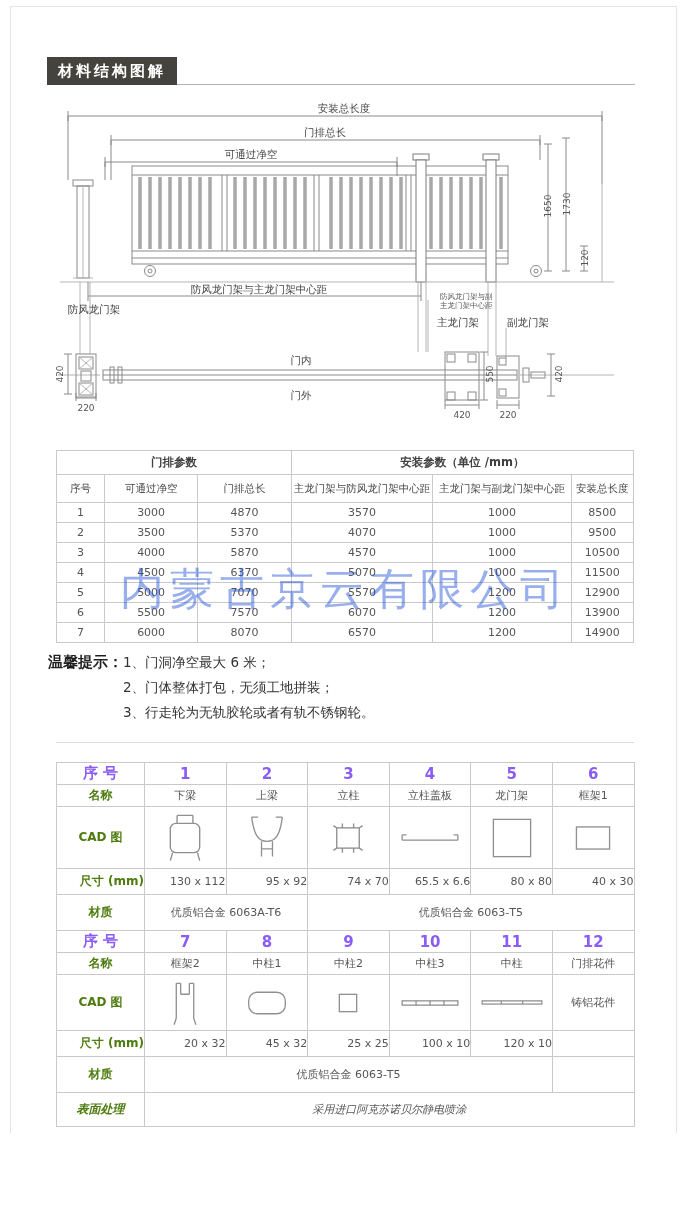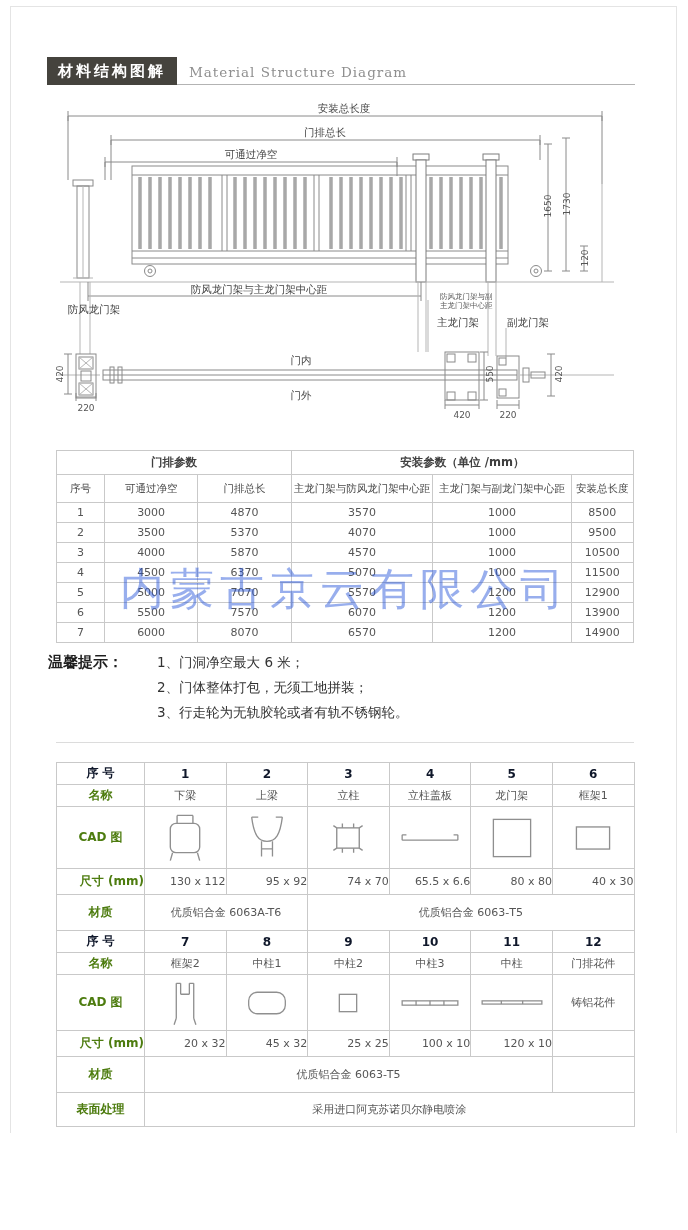--- a/index.html
+++ b/index.html
@@ -43,56 +43,55 @@
   
   table { border-collapse:collapse; table-layout:fixed;padding-left:16px; }
   td { border:1px solid #c9c9c9; text-align:center; vertical-align:middle;
     color:#555; font-size:11px; overflow:hidden; }
   .param-table { position:absolute; left:56px; top:450px; width:578px; }
   .param-table td { height:20px; }
   .param-table .gh td { height:24px; color:#3f3f3f; font-weight:600; font-size:11.5px; }
   .param-table .ch td { height:28px; color:#474747; font-size:10.5px; }
 
   
-  .tips { position:absolute; left:48px; top:650px; display:flex;gap:34px; }
+  .tips { position:absolute; left:48px; top:650px; display:flex; }
   .tips-title { font-size:15px; font-weight:bold; color:#1f1f1f; line-height:25px; }
   .tips-items { font-size:13.5px; color:#333; line-height:25px; }
 
   .sep { position:absolute; left:56px; top:742px; width:578px; height:1px; background:#dcdcdc; }
 
   .parts-wrap { position:absolute; left:56px; top:762px; width:578px; }
   .parts-table { width:578px; }
   .parts-table td { height:22px; }
   .parts-table td.lbl { font-weight:bold; color:#4d7c0f; font-size:12px; }
-  .parts-table tr.r-no td { font-weight:bold; color:#0f172a; font-size:12px; }
+  .parts-table tr.r-no td { font-weight:bold; color:#8b5cf6; font-size:15px; }
   .parts-table tr.r-cad td { height:62px; }
   .parts-table tr.r-cad.small td { height:56px; }
   .parts-table tr.r-size td { height:26px;text-align:right; }
   .parts-table tr.r-mat td { height:36px; }
-  .parts-table tr.r-surface td { height:34px; }
+  .parts-table tr.r-surface td { height:34px;font-style:italic; }
   .cad-svg { display:inline-block; vertical-align:middle; }
   .cad-svg path, .cad-svg rect { fill:none; stroke:#8f8f8f; stroke-width:1.2; }
   .cad-text { font-size:11px; color:#555; }
 
   
   .ln { stroke:#8a8a8a; stroke-width:1; fill:none; }
   .lt { stroke:#b5b5b5; stroke-width:1; fill:none; }
   .bal { stroke:#a8a8a8; stroke-width:3.5; fill:none; }
   .wh { fill:#ffffff; stroke:#7d7d7d; stroke-width:1; }
 </style>
 </head>
 <body>
 
 <div class="canvas">
   <div class="page-frame"></div>
   <div class="footer-band"></div>
 
   <div class="header">
     <div class="title-box">材料结构图解</div>
-    <div class="title-en">Material Structure Diagram</div>
   </div>
 
   <div class="diagram">
     <svg width="584" height="340" viewBox="0 0 584 340">
 
       <path class="ln" d="M14,20 H548 M14,15 V25 M548,15 V25 M14,20 V84 M548,20 V88"></path>
       <path class="ln" d="M57,44 H486 M57,39 V49 M486,39 V49 M57,44 V84 M486,44 V64"></path>
       <path class="ln" d="M51,66 H343 M51,61 V71 M343,61 V71 M51,66 V84 M343,66 V80"></path>
 
       <rect class="ln" x="19" y="84" width="20" height="6"></rect>

